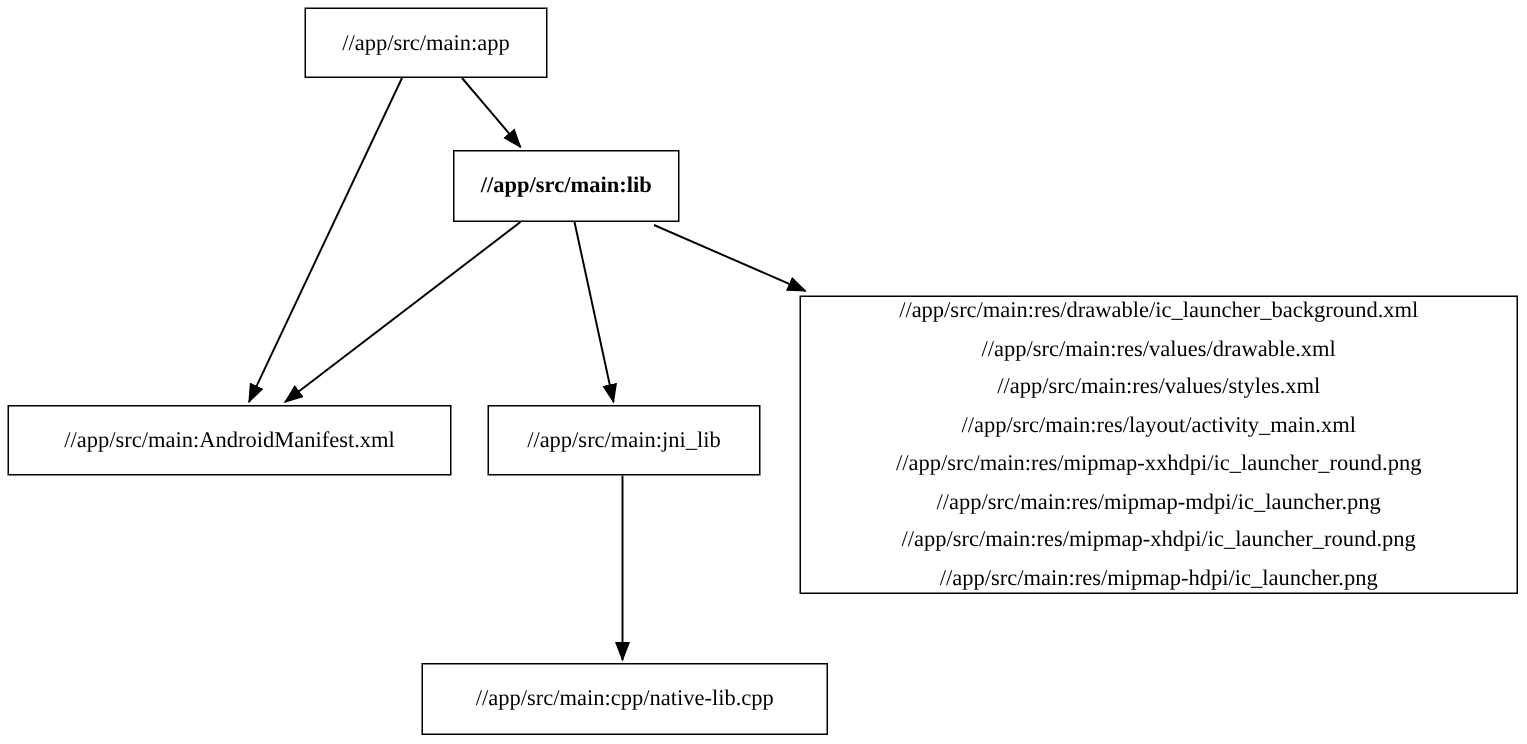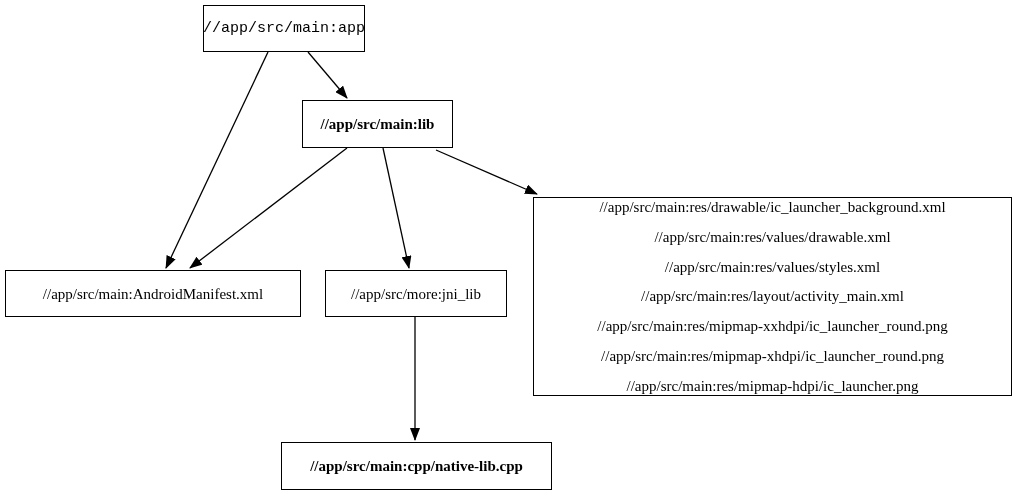--- a/index.html
+++ b/index.html
@@ -29,25 +29,25 @@
     background: #ffffff;
     border: 1.5px solid #000000;
     display: flex;
     align-items: center;
     justify-content: center;
     text-align: center;
     font-size: 15px;
     line-height: 18px;
     white-space: nowrap;
   }
-  .node-app      { left: 203px; top: 5px;   width: 162px; height: 47px; font-family: Liberation Mono, monospace; }
+  .node-app      { left: 203px; top: 5px;   width: 162px; height: 47px; }
   .node-lib      { left: 302px; top: 100px; width: 151px; height: 48px; font-weight: bold; }
   .node-manifest { left: 5px;   top: 270px; width: 296px; height: 47px; justify-content: center; }
   .node-jni      { left: 325px; top: 270px; width: 182px; height: 47px; }
-  .node-native   { left: 281px; top: 442px; width: 271px; height: 48px; font-weight: bold; }
+  .node-native   { left: 281px; top: 442px; width: 271px; height: 48px; }
   .node-res {
     left: 533px;
     top: 197px;
     width: 479px;
     height: 199px;
     flex-direction: column;
     justify-content: space-between;
     line-height: 18.5px;
   }
   .res-line {
@@ -84,29 +84,30 @@
 
   <div class="node node-lib">
     <span>//app/src/main:lib</span>
   </div>
 
   <div class="node node-manifest">
     <span>//app/src/main:AndroidManifest.xml</span>
   </div>
 
   <div class="node node-jni">
-    <span>//app/src/more:jni_lib</span>
+    <span>//app/src/main:jni_lib</span>
   </div>
 
   <div class="node node-res">
     <span class="res-line">//app/src/main:res/drawable/ic_launcher_background.xml</span>
     <span class="res-line">//app/src/main:res/values/drawable.xml</span>
     <span class="res-line">//app/src/main:res/values/styles.xml</span>
     <span class="res-line">//app/src/main:res/layout/activity_main.xml</span>
     <span class="res-line">//app/src/main:res/mipmap-xxhdpi/ic_launcher_round.png</span>
+    <span class="res-line">//app/src/main:res/mipmap-mdpi/ic_launcher.png</span>
     <span class="res-line">//app/src/main:res/mipmap-xhdpi/ic_launcher_round.png</span>
     <span class="res-line">//app/src/main:res/mipmap-hdpi/ic_launcher.png</span>
   </div>
 
   <div class="node node-native">
     <span>//app/src/main:cpp/native-lib.cpp</span>
   </div>
 
 </div>
 

